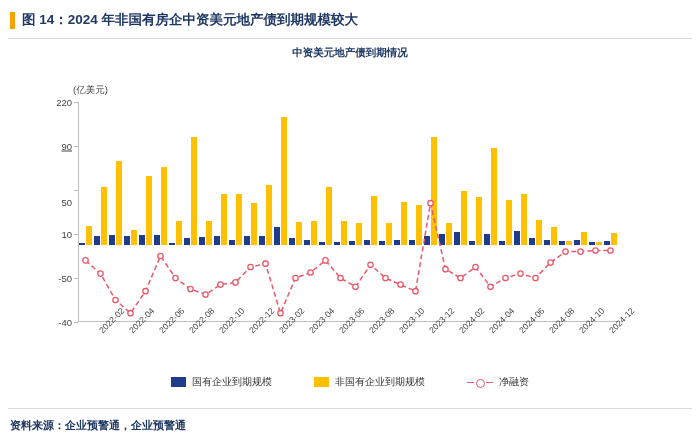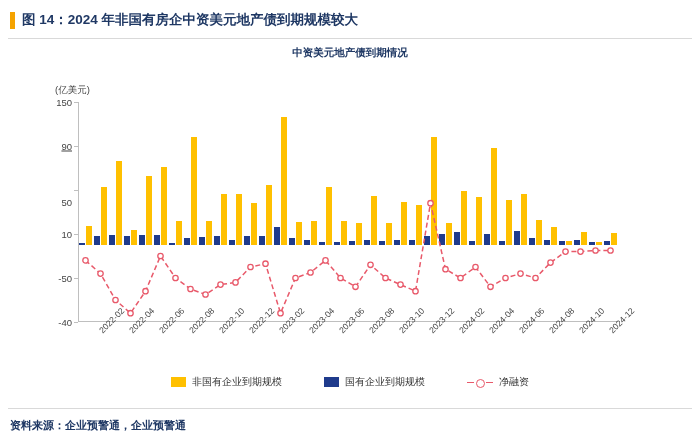--- a/index.html
+++ b/index.html
@@ -28,21 +28,21 @@
   }
   
   .chart-wrap {
     position:absolute; left:0; top:40px; width:700px; height:365px;
   }
   .chart-subtitle {
     position:absolute; left:0; top:6px; width:700px; text-align:center;
     font-size:10.5px; color:#1f3864; font-weight:bold;
   }
   .yunit {
-    position:absolute; left:55px; top:44px; font-size:9.5px; color:#444;
+    position:absolute; left:73px; top:44px; font-size:9.5px; color:#444;
   }
   
   .plot {
     position:absolute; left:78px; top:62px; width:540px; height:220px;
   }
   .plot .axis-left {
     position:absolute; left:0; top:0; width:1px; height:220px; background:#bfbfbf;
   }
   .plot .axis-bottom {
     position:absolute; left:0; bottom:0; width:540px; height:1px; background:#bfbfbf;
@@ -119,21 +119,21 @@
         <div class="ytick" style="top: 220px;">-40</div>
         <div class="tickmark" style="top: 220px;"></div>
         <div class="ytick" style="top: 176px;">-50</div>
         <div class="tickmark" style="top: 176px;"></div>
         <div class="ytick" style="top: 132px;">10</div>
         <div class="tickmark" style="top: 132px;"></div>
         <div class="ytick" style="top: 88px; margin-top: 12px;">50</div>
         <div class="tickmark" style="top: 88px;"></div>
         <div class="ytick" style="top: 44px; text-decoration: underline;">90</div>
         <div class="tickmark" style="top: 44px;"></div>
-        <div class="ytick" style="top: 0px;">150</div>
+        <div class="ytick" style="top: 0px;">220</div>
         <div class="tickmark" style="top: 0px;"></div>
       </div>
     <div id="bars">
         <div class="bar state" style="left: 0.75px; width: 6.3px; height: 2.2px; bottom: 77px;"></div>
         <div class="bar nonstate" style="left: 7.95px; width: 6.3px; height: 18.7px; bottom: 77px;"></div>
         <div class="bar state" style="left: 15.75px; width: 6.3px; height: 8.8px; bottom: 77px;"></div>
         <div class="bar nonstate" style="left: 22.95px; width: 6.3px; height: 58.3px; bottom: 77px;"></div>
         <div class="bar state" style="left: 30.75px; width: 6.3px; height: 9.9px; bottom: 77px;"></div>
         <div class="bar nonstate" style="left: 37.95px; width: 6.3px; height: 83.6px; bottom: 77px;"></div>
         <div class="bar state" style="left: 45.75px; width: 6.3px; height: 8.8px; bottom: 77px;"></div>
@@ -260,26 +260,26 @@
       <div class="xlabel" style="left: 378.5px; top: 2px;">2024-02</div>
       <div class="xlabel" style="left: 408.5px; top: 2px;">2024-04</div>
       <div class="xlabel" style="left: 438.5px; top: 2px;">2024-06</div>
       <div class="xlabel" style="left: 468.5px; top: 2px;">2024-08</div>
       <div class="xlabel" style="left: 498.5px; top: 2px;">2024-10</div>
       <div class="xlabel" style="left: 528.5px; top: 2px;">2024-12</div>
     </div>
 
   <div class="legend">
     <div class="legend-item">
+      <span class="swatch state"></span>
+      <span>国有企业到期规模</span>
+    </div>
+    <div class="legend-item">
       <span class="swatch nonstate"></span>
       <span>非国有企业到期规模</span>
-    </div>
-    <div class="legend-item">
-      <span class="swatch state"></span>
-      <span>国有企业到期规模</span>
     </div>
     <div class="legend-item">
       <span class="swatch line">
         <span class="seg a"></span>
           <span class="dot"></span>
           <span class="seg b"></span>
       </span>
       <span>净融资</span>
     </div>
   </div>

